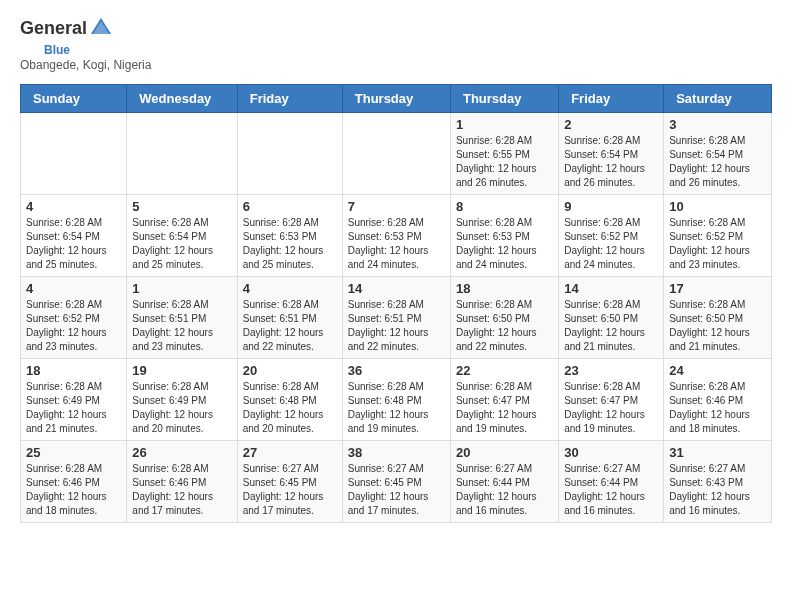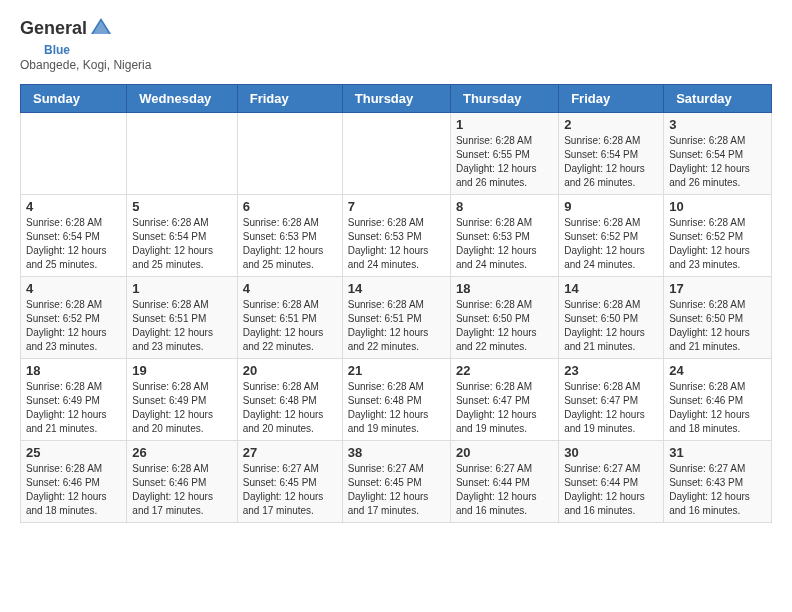--- a/index.html
+++ b/index.html
@@ -205,21 +205,21 @@
 and 20 minutes.</div>
           </td>
           <td>
             <span class="day-num">20</span>
             <div class="day-info" style="white-space: pre-line;">Sunrise: 6:28 AM
 Sunset: 6:48 PM
 Daylight: 12 hours
 and 20 minutes.</div>
           </td>
           <td>
-            <span class="day-num">21</span>
+            <span class="day-num">36</span>
             <div class="day-info" style="white-space: pre-line;">Sunrise: 6:28 AM
 Sunset: 6:48 PM
 Daylight: 12 hours
 and 19 minutes.</div>
           </td>
           <td>
             <span class="day-num">22</span>
             <div class="day-info" style="white-space: pre-line;">Sunrise: 6:28 AM
 Sunset: 6:47 PM
 Daylight: 12 hours

